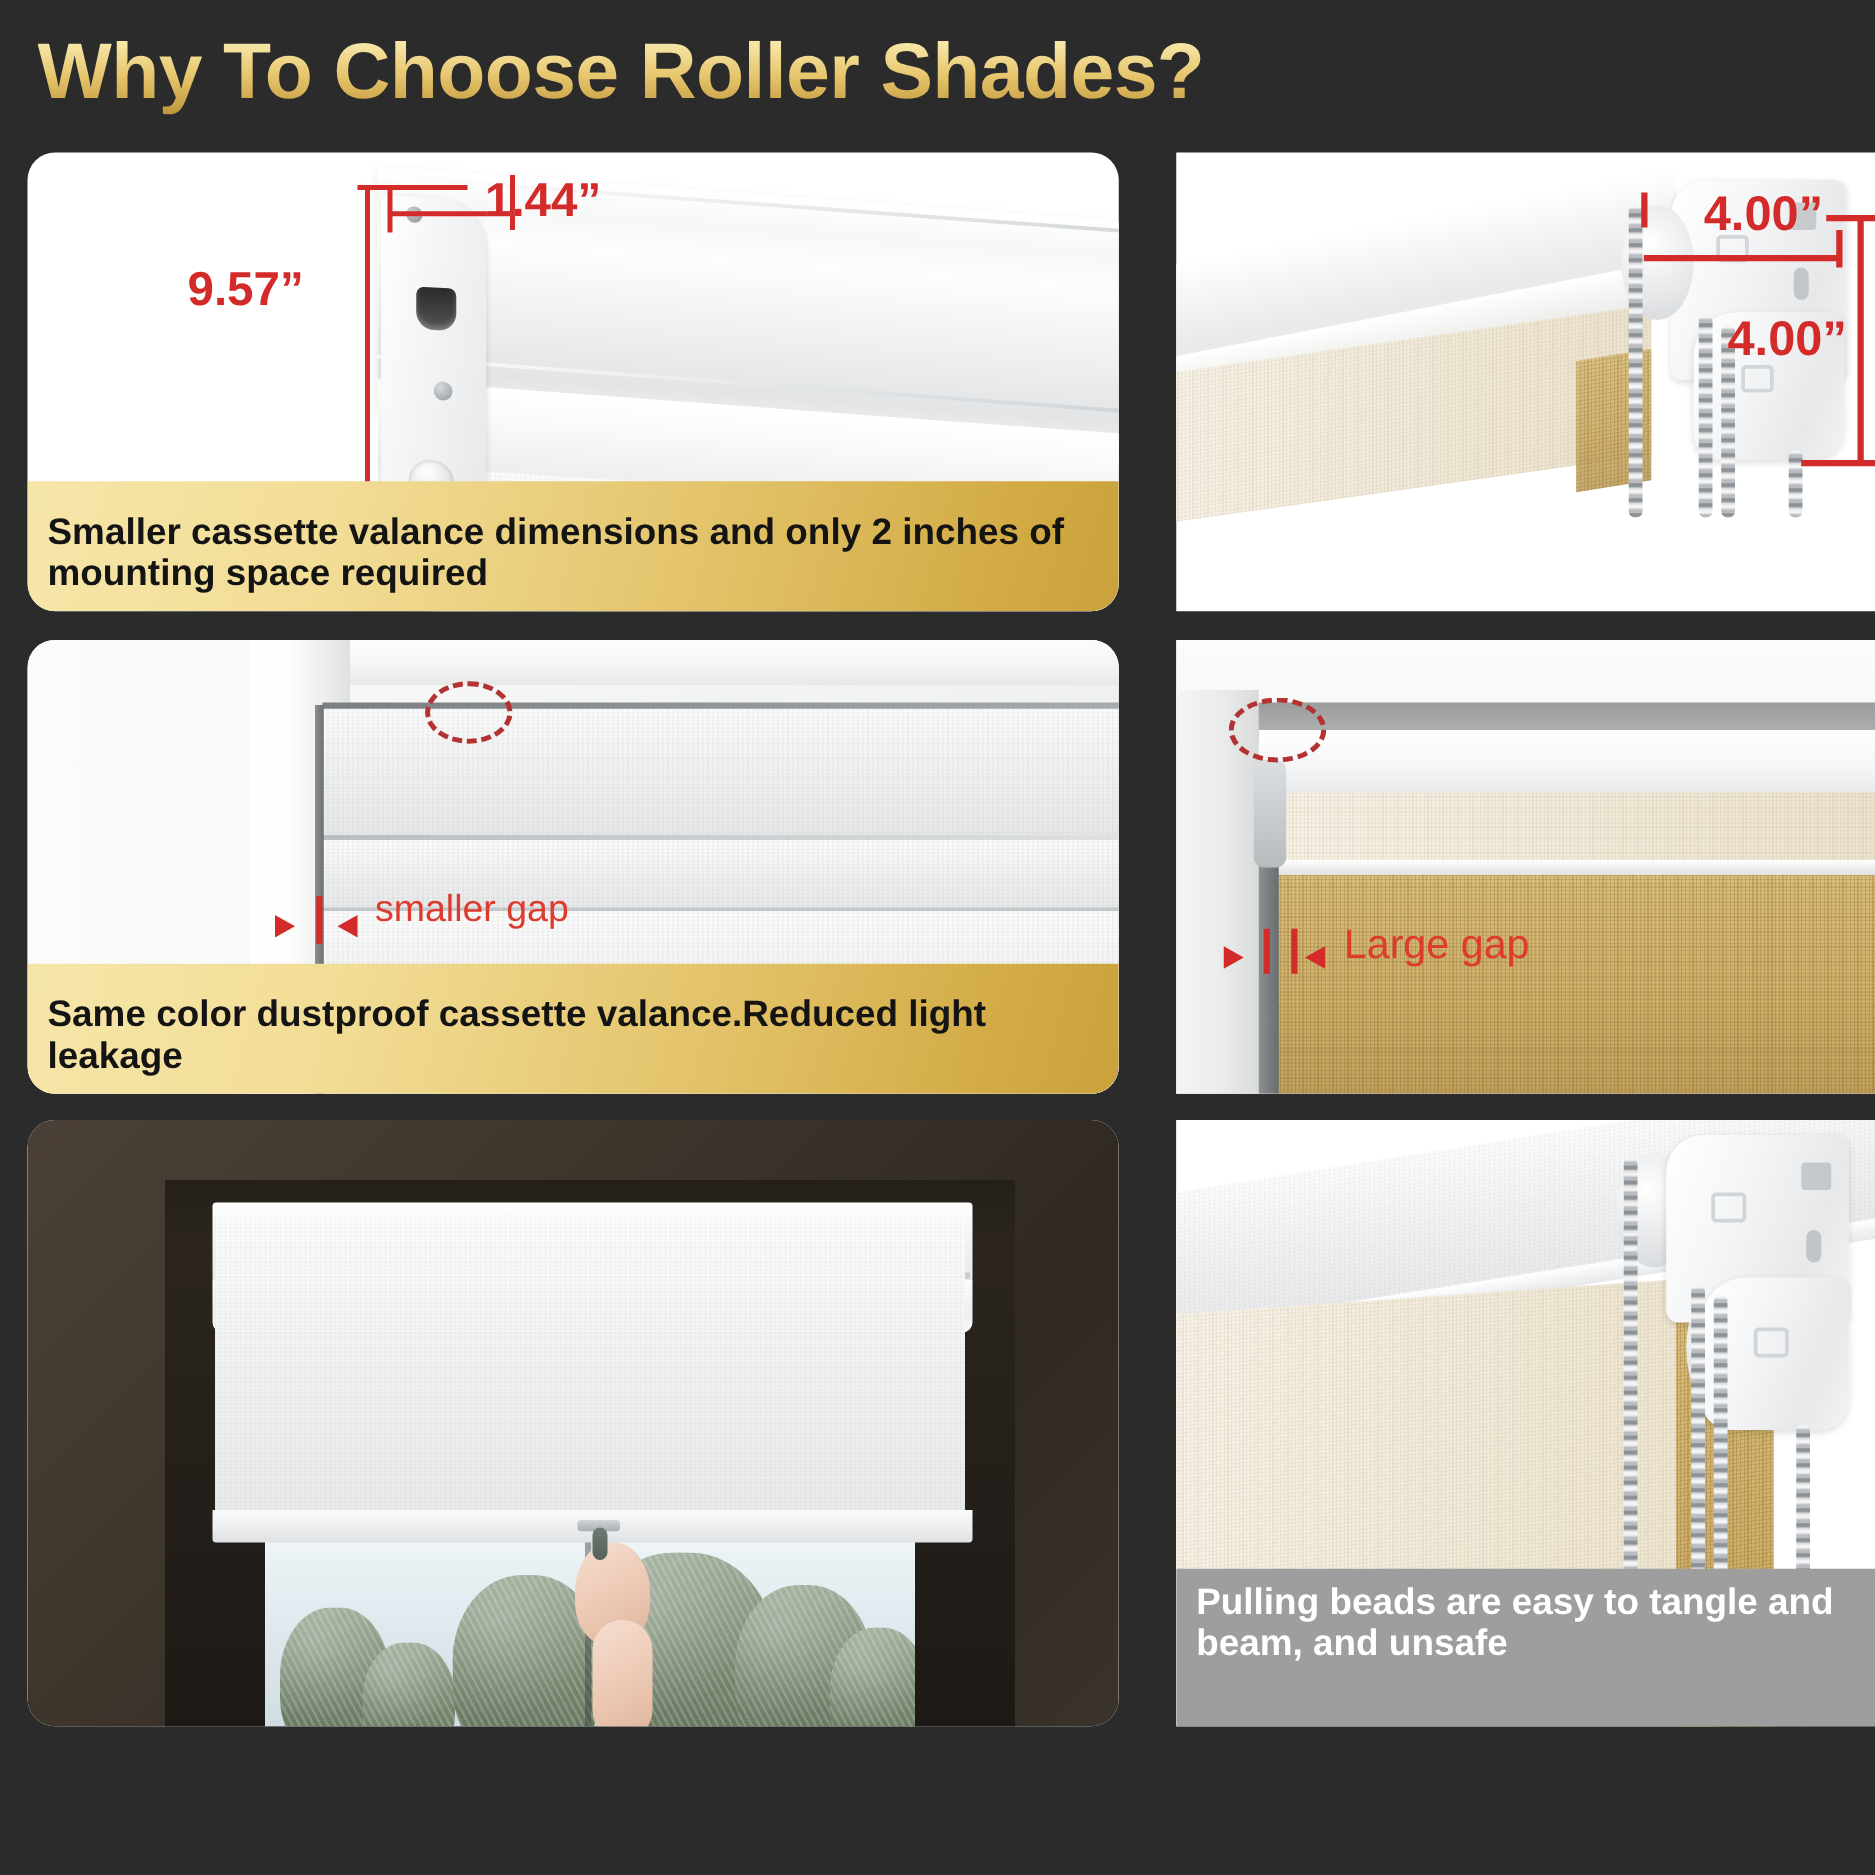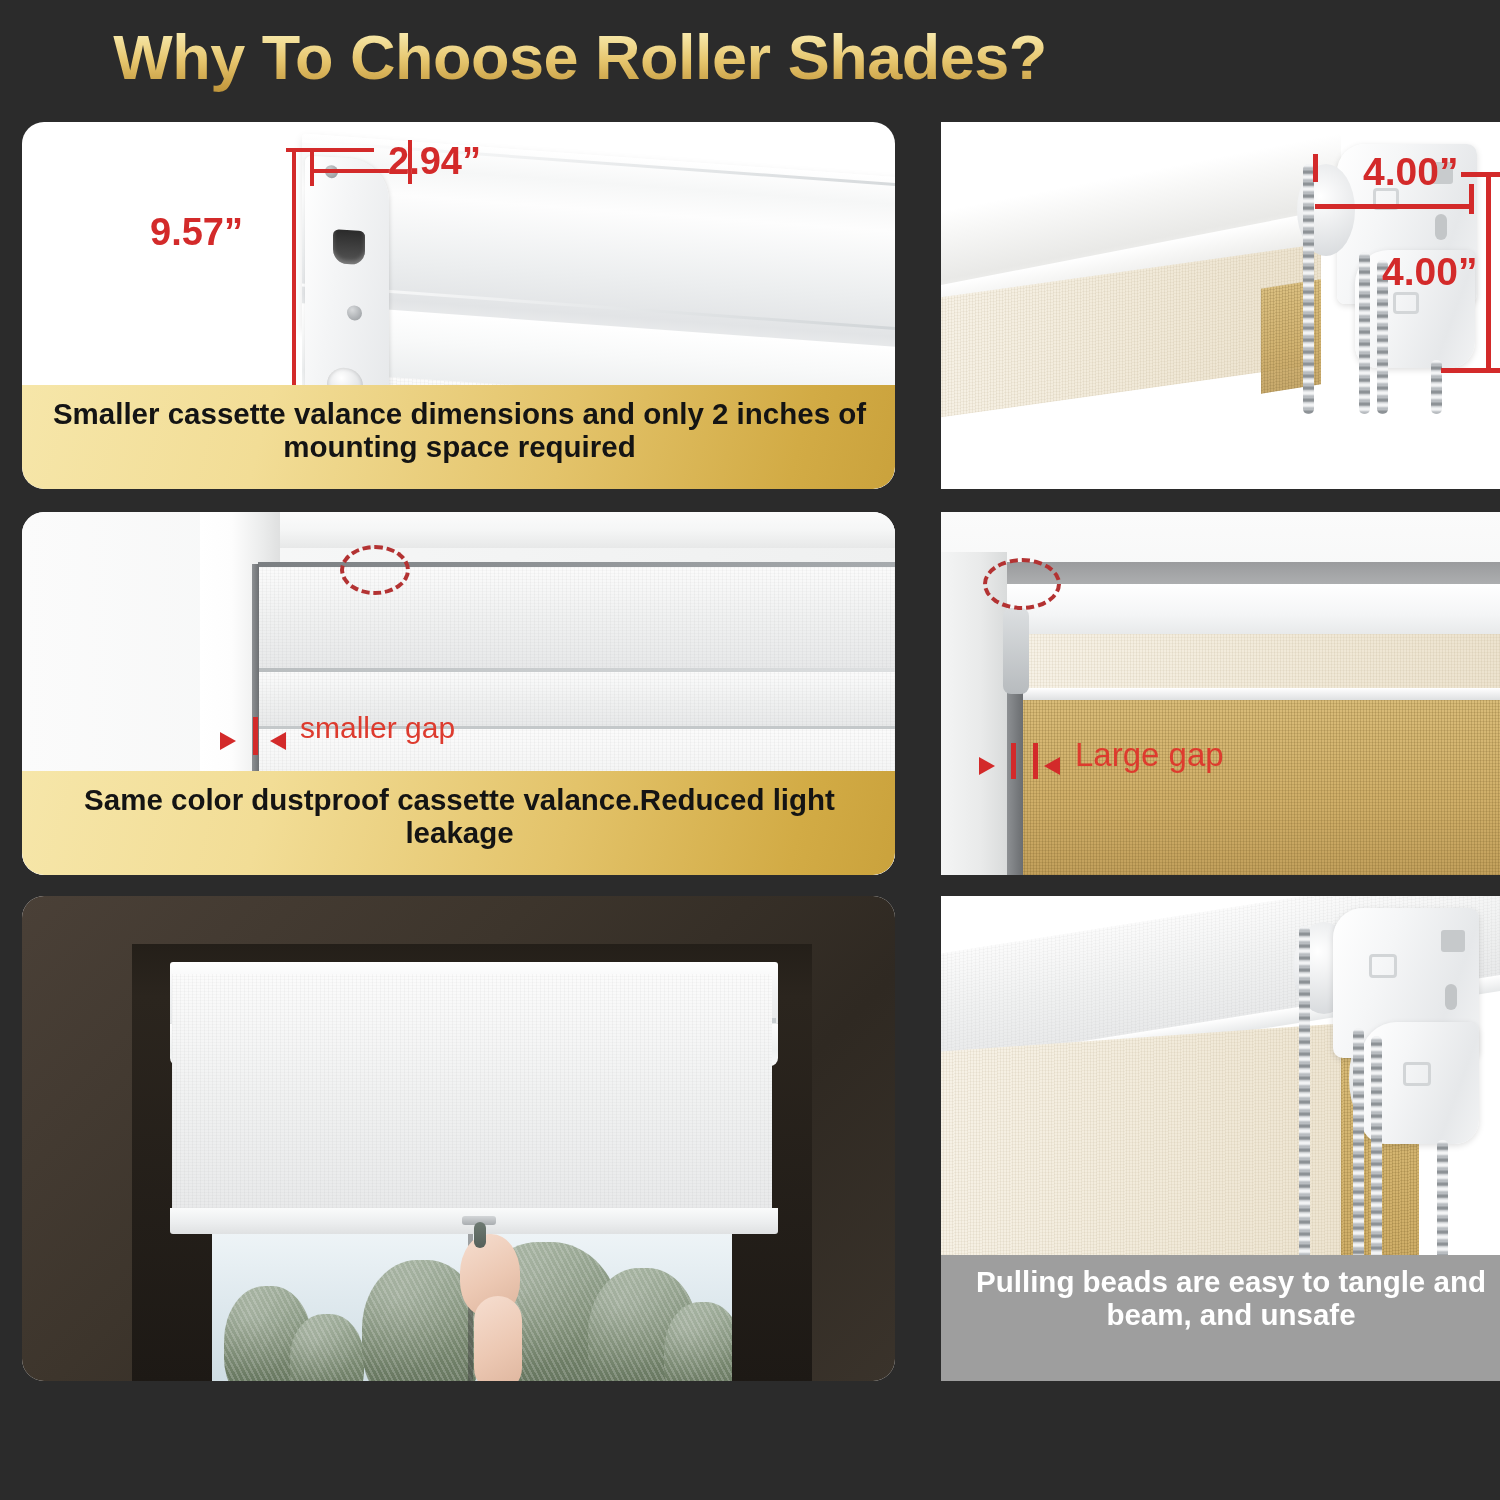--- a/index.html
+++ b/index.html
@@ -10,21 +10,20 @@
     background: #2b2b2b;
     font-family: "Liberation Sans", sans-serif;
     overflow: hidden;
   }
 
   #root {
     position: relative;
     width: 1500px;
     height: 1500px;
     background: #2b2b2b;
-    text-align: center;
   }
 
   
   #title {
     position: absolute;
     left: 30px;
     top: 18px;
     width: 1100px;
     height: 78px;
     font-size: 63px;
@@ -74,21 +73,21 @@
     font-weight: bold;
     line-height: 1.12;
   }
   .caption.gold {
     background: linear-gradient(105deg, #f6e6a9 0%, #f2dd96 28%, #e3c36a 62%, #d2ab45 88%, #caa23c 100%);
     color: #141414;
     font-size: 29.5px;
     height: 104px;
     border-bottom-left-radius: 22px;
     border-bottom-right-radius: 22px;
-    padding-top: 12px;
+    padding-top: 24px;
   }
   .caption.gray {
     background: #9e9e9e;
     color: #ffffff;
     font-size: 29.5px;
     height: 104px;
   }
   .caption.gold.tall { height: 126px; }
   .caption.gray.tall { height: 126px; }
 
@@ -334,21 +333,21 @@
       <div id="p1-endcap">
         <div class="screw0"></div>
         <div class="slot"></div>
         <div class="screw1"></div>
         <div class="knob"></div>
       </div>
 
       <div class="redline" style="left:290px; top:47px; width:100px; height:4px;"></div>
       <div class="redline" style="left:288px; top:28px; width:4px; height:36px;"></div>
       <div class="redline" style="left:386px; top:18px; width:4px; height:44px;"></div>
-      <div class="dimtext" style="left:366px; top:18px; font-size:38px;">2.94”</div>
+      <div class="dimtext" style="left:366px; top:18px; font-size:38px;">1.44”</div>
 
       <div class="redline" style="left:270px; top:26px; width:4px; height:315px;"></div>
       <div class="redline" style="left:264px; top:26px; width:88px; height:4px;"></div>
       <div class="redline" style="left:254px; top:337px; width:88px; height:4px;"></div>
       <div class="dimtext" style="left:128px; top:89px; font-size:38px;">9.57”</div>
     </div>
 
     <div class="caption gold">Smaller cassette valance dimensions and only 2 inches of mounting space required</div>
   </div>
 

